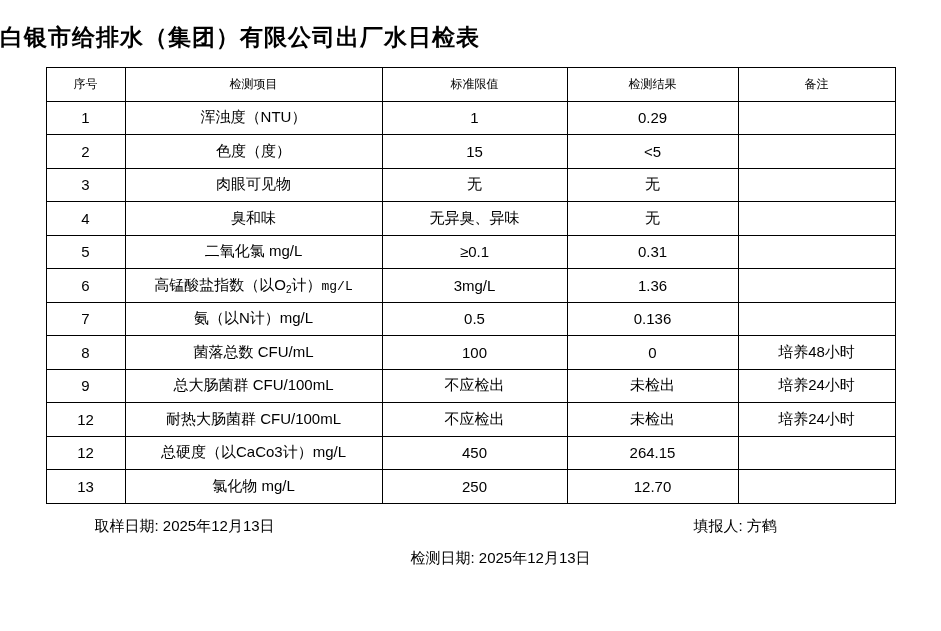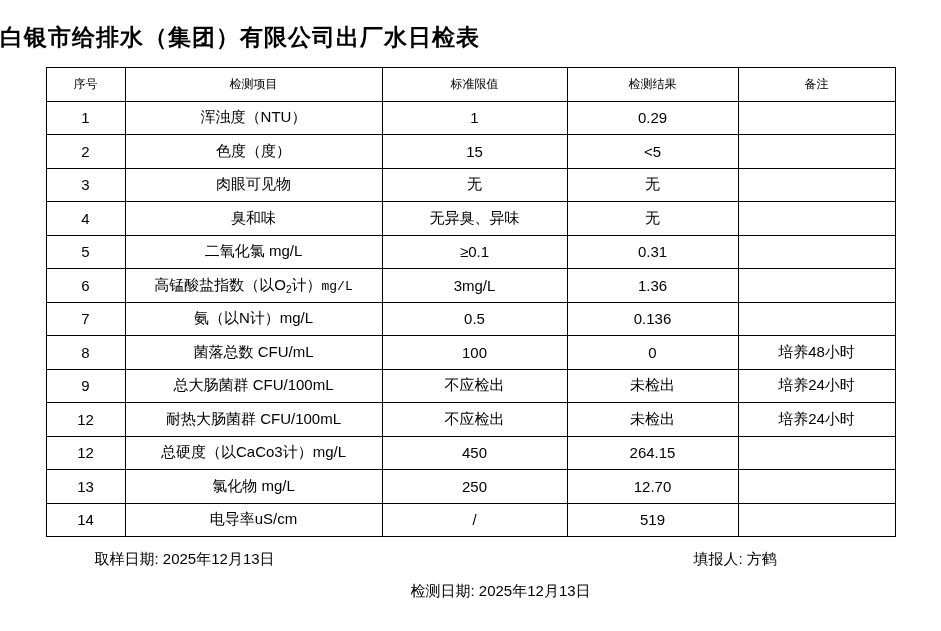--- a/index.html
+++ b/index.html
@@ -190,27 +190,20 @@
         <td class="mixed">总硬度（以CaCo3计）mg/L</td>
         <td class="num">450</td>
         <td class="num">264.15</td>
         <td class="cn"></td>
       </tr>
       <tr>
         <td class="num">13</td>
         <td class="mixed">氯化物 mg/L</td>
         <td class="num">250</td>
         <td class="num">12.70</td>
-        <td class="cn"></td>
-      </tr>
-      <tr>
-        <td class="num">14</td>
-        <td class="mixed">电导率uS/cm</td>
-        <td class="num">/</td>
-        <td class="num">519</td>
         <td class="cn"></td>
       </tr>
     </tbody>
   </table>
 
   <div class="footer">
     <div class="f-item f-sample">
       <span>取样日期:</span>
       <span class="dt">2025年12月13日</span>
     </div>

